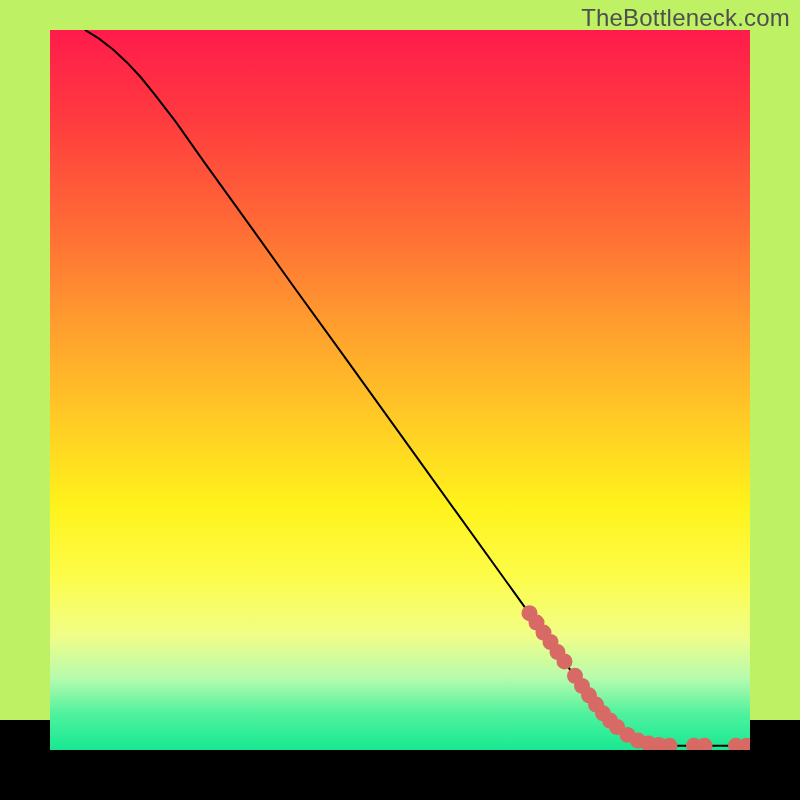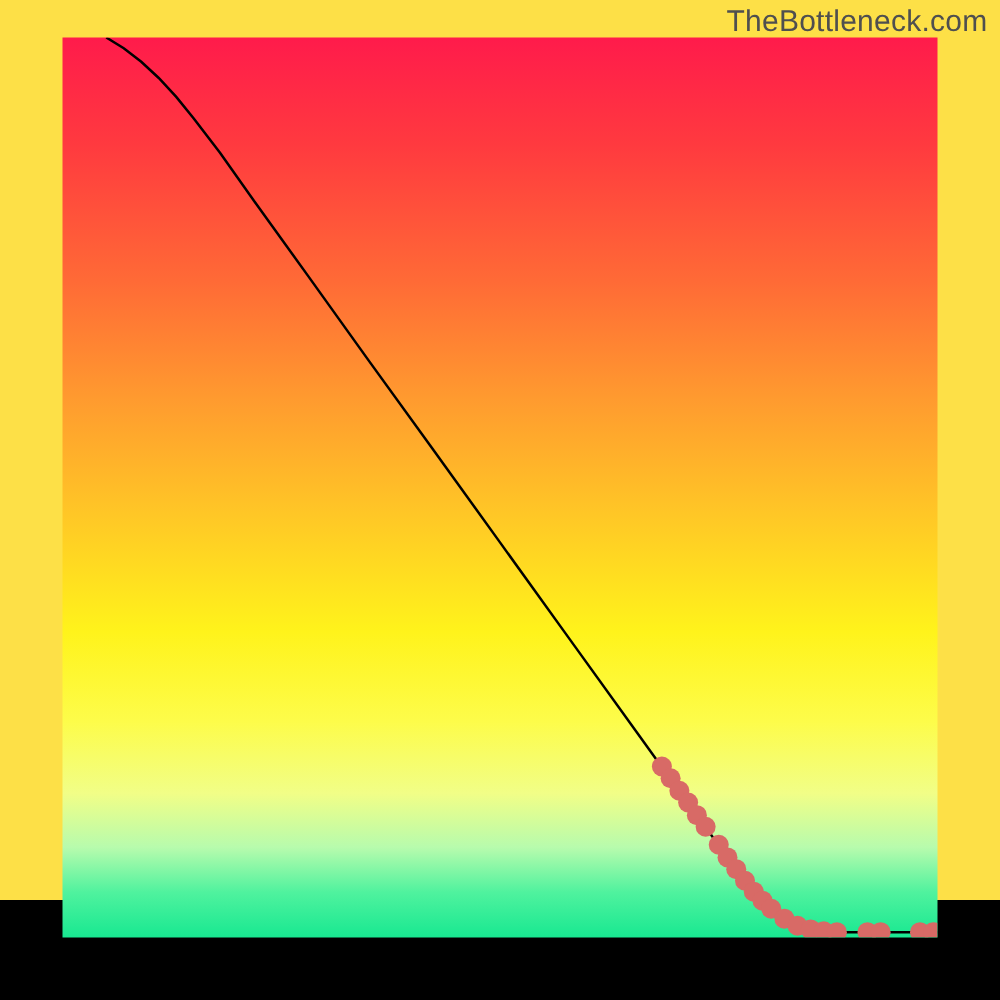--- a/index.html
+++ b/index.html
@@ -8,21 +8,21 @@
     width: 800px;
     height: 800px;
     overflow: hidden;
     background: #000;
     font-family: Arial, Helvetica, sans-serif;
   }
   .frame {
     position: relative;
     width: 800px;
     height: 720px;
-    background: #fde047;
+    background: #bef264;
   }
   .watermark {
     position: absolute;
     top: 4px;
     right: 10px;
     color: #4f4f4f;
     font-size: 24px;
     font-weight: 500;
     letter-spacing: 0.2px;
     z-index: 5;

